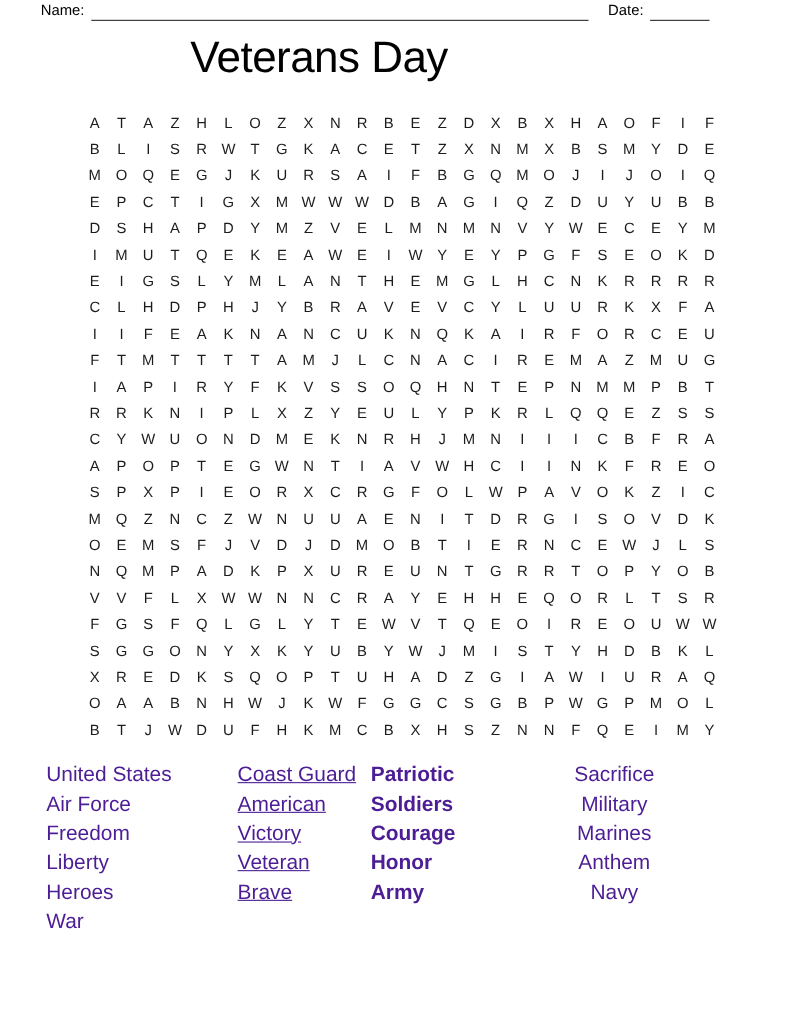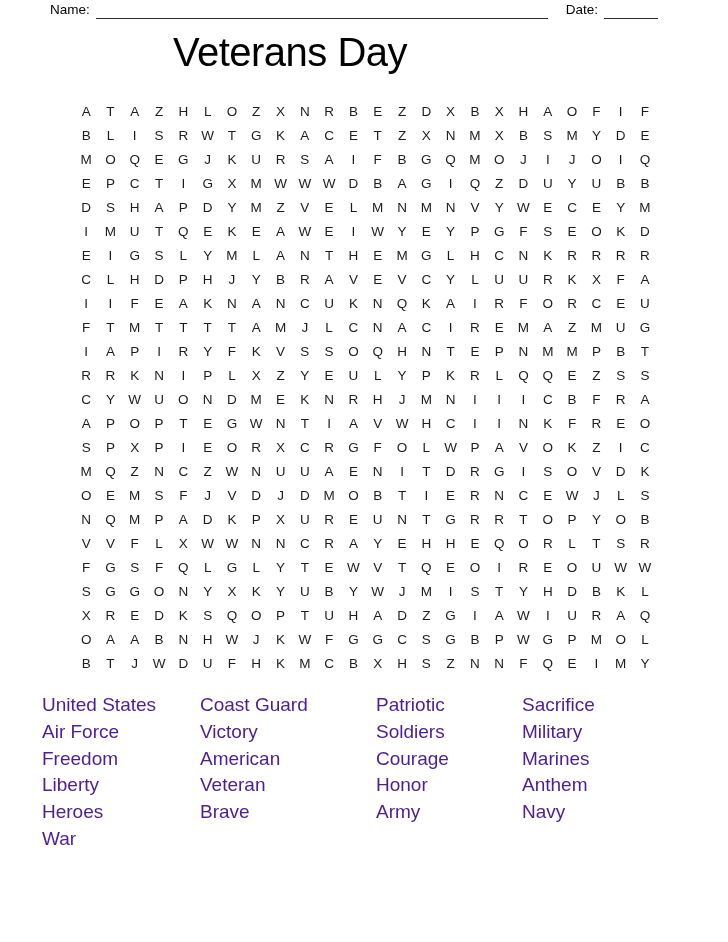--- a/index.html
+++ b/index.html
@@ -7,21 +7,21 @@
     width:728px; height:942px;
     background:#ffffff;
     font-family:"Liberation Sans", sans-serif;
     color:#000;
     overflow:hidden;
   }
   .page { position:relative; width:728px; height:942px; background:#fff; }
 
   
   .header {
-    position:absolute; top:2px; left:50px;
+    position:absolute; top:2px; left:37px;
     display:flex; align-items:flex-end;
     font-size:13.5px; color:#000;
   }
   .header .lbl { white-space:nowrap; padding-bottom:2px; }
   .blank {
     display:inline-block; height:14px;
     border-bottom:1.5px solid #2b2b2b;
     margin-left:6px;
   }
   .blank.name-line { width:452px; margin-right:18px; }
@@ -48,23 +48,23 @@
     line-height:1;
   }
 
   
   .word-col {
     position:absolute; top:692px;
     font-size:19px; font-weight:500; color:#4c1d95;
     line-height:26.8px; white-space:nowrap;
   }
   .word-col.c0 { left:42px; }
-  .word-col.c1 { left:200px; }
-  .word-col.c2 { left:376px; }
-  .word-col.c3 { left:522px; }
+  .word-col.c1 { left:216px;text-decoration:underline; }
+  .word-col.c2 { left:337px;font-weight:bold; }
+  .word-col.c3 { left:522px;text-align:center; }
 </style>
 </head>
 <body>
 
 <div class="page">
 
   <div class="header">
     <span class="lbl">Name:</span>
     <span class="blank name-line"></span>
     <span class="lbl">Date:</span>
@@ -656,22 +656,22 @@
       <div class="word-col c0">
         <div>United States</div>
         <div>Air Force</div>
         <div>Freedom</div>
         <div>Liberty</div>
         <div>Heroes</div>
         <div>War</div>
       </div>
       <div class="word-col c1">
         <div>Coast Guard</div>
+        <div>American</div>
         <div>Victory</div>
-        <div>American</div>
         <div>Veteran</div>
         <div>Brave</div>
       </div>
       <div class="word-col c2">
         <div>Patriotic</div>
         <div>Soldiers</div>
         <div>Courage</div>
         <div>Honor</div>
         <div>Army</div>
       </div>

